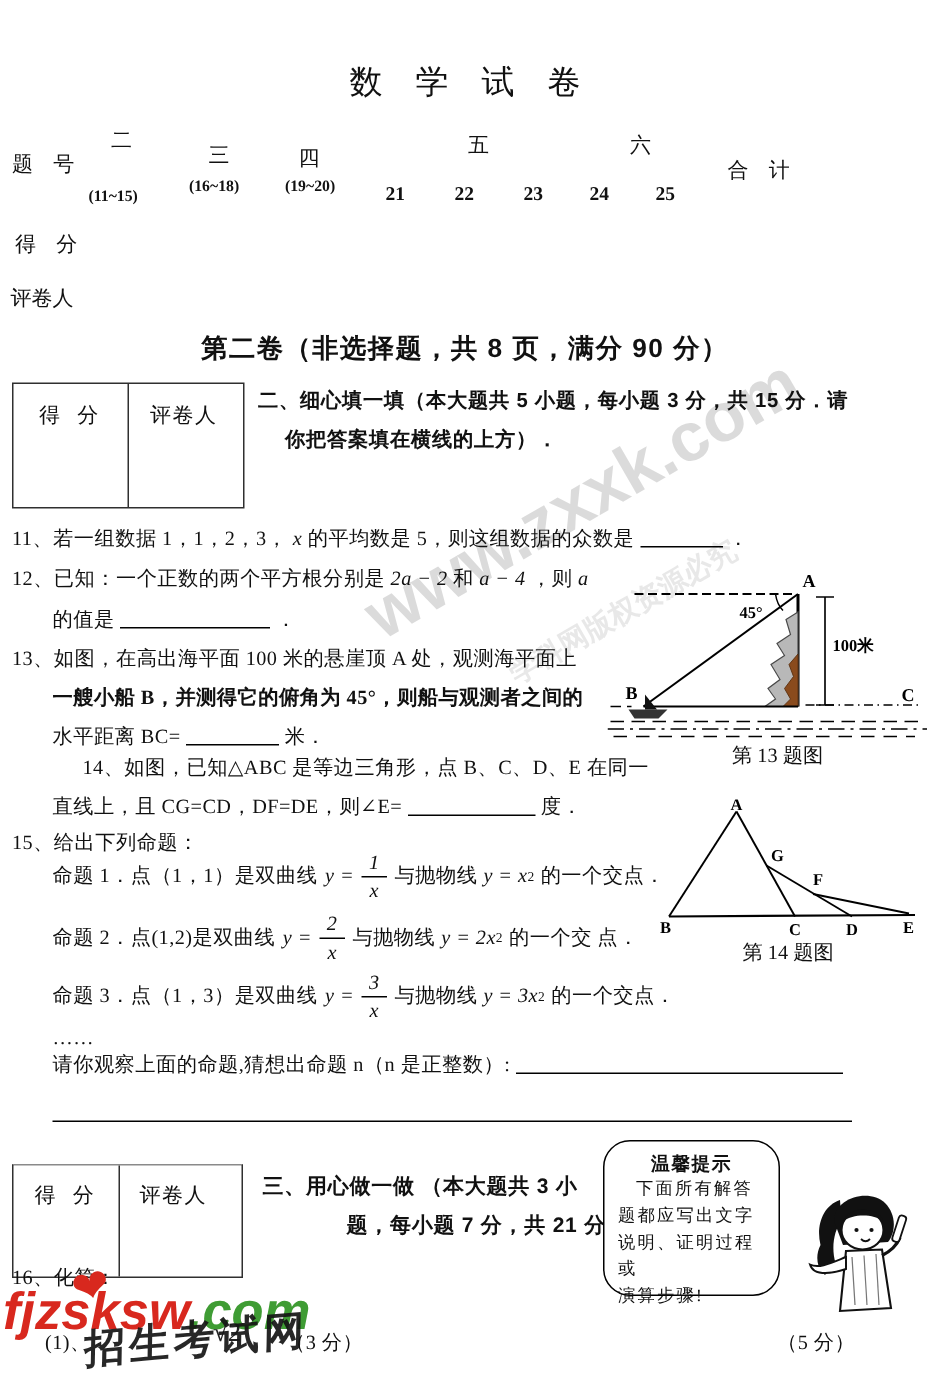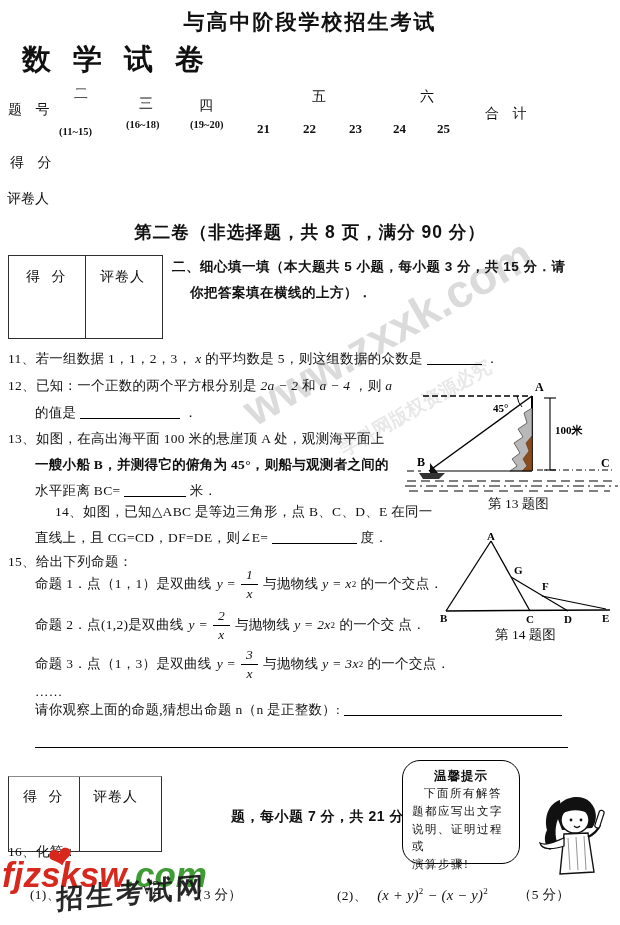--- a/index.html
+++ b/index.html
@@ -1,21 +1,21 @@
 <!DOCTYPE html>
 <html><head>
 <meta charset="utf-8">
 <style>
   html,body{margin:0;padding:0;background:#fff;}
   .page{position:relative;width:620px;height:925px;background:#ffffff;overflow:hidden;
         font-family:"Liberation Serif","DejaVu Serif",serif;color:#111;}
   .abs{position:absolute;white-space:nowrap;}
   .sansb{font-family:"Liberation Sans","DejaVu Sans",sans-serif;font-weight:bold;}
   .title1{font-size:21px;font-weight:bold;width:620px;text-align:center;letter-spacing:2px;}
-  .title2{font-size:29px;font-weight:bold;width:620px;letter-spacing:22px;text-indent:22px;}
+  .title2{font-size:22px;font-weight:normal;width:620px;text-align:center;letter-spacing:22px;text-indent:22px;}
   .tbl-label{font-size:14px;letter-spacing:5px;}
   .tbl-cn{font-size:14px;}
   .tbl-range{font-size:10.5px;font-weight:bold;}
   .tbl-num{font-size:13px;font-weight:bold;}
   .volume{font-size:17.5px;width:620px;text-align:center;letter-spacing:1px;}
   .scorebox{position:absolute;border:1.6px solid #2f2f2f;background:#fff;}
   .scorebox .divider{position:absolute;top:0;bottom:0;width:0;border-left:1.4px solid #2f2f2f;}
   .scorebox .cell-label{position:absolute;font-size:14px;letter-spacing:4px;}
   .instr{font-size:13.5px;letter-spacing:0.5px;}
   .q{font-size:13.5px;letter-spacing:0.3px;}
@@ -48,21 +48,20 @@
   svg text{font-family:"Liberation Serif","DejaVu Serif",serif;}
 </style>
 </head>
 <body>
 
 <div class="page">
 
   <div class="abs wm-diag" style="left:225px;top:305px;font-size:46px;">www.zxxk.com</div>
   <div class="abs wm-diag2" style="left:330px;top:395px;font-size:19px;">学科网版权资源必究</div>
 
-  <div class="abs title1" style="left:0;top:8px;">与高中阶段学校招生考试</div>
   <div class="abs title2" style="left:0;top:40px;">数学试卷</div>
 
   <div>
     <div class="abs tbl-label" style="left:8px;top:101px;">题 号</div>
     <div class="abs tbl-cn" style="left:74px;top:85px;">二</div>
     <div class="abs tbl-range" style="left:59px;top:126px;">(11~15)</div>
     <div class="abs tbl-cn" style="left:139px;top:95px;">三</div>
     <div class="abs tbl-range" style="left:126px;top:119px;">(16~18)</div>
     <div class="abs tbl-cn" style="left:199px;top:97px;">四</div>
     <div class="abs tbl-range" style="left:190px;top:119px;">(19~20)</div>
@@ -217,20 +216,21 @@
   </div>
 
   <div class="divline" style="left:35px;top:747px;width:533px;"></div>
 
   <div class="scorebox" style="left:8px;top:776px;width:152px;height:74px;border-top-color:#8a8a8a;">
     <div class="divider" style="left:70px;"></div>
     <div class="cell-label" style="left:14px;top:11px;">得 分</div>
     <div class="cell-label" style="left:84px;top:11px;letter-spacing:1px;">评卷人</div>
   </div>
 
+  <div class="abs instr sansb" style="left:175px;top:782px;font-size:14px;">三、用心做一做 （本大题共 3 小</div>
   <div class="abs instr sansb" style="left:193px;top:808px;font-size:14px;margin-left:38px;">题，每小题 7 分，共 21 分）．</div>
 
   <div class="tipbox" style="left:402px;top:760px;width:118px;height:104px;">
     <div class="tip-title">温馨提示</div>
     <div class="tip-line" style="text-indent:12px;">下面所有解答</div>
     <div class="tip-line">题都应写出文字</div>
     <div class="tip-line">说明、证明过程或</div>
     <div class="tip-line">演算步骤!</div>
   </div>
 
@@ -257,19 +257,15 @@
     <span class="site-red">fjzsksw</span><span class="site-green">.com</span>
   </div>
   <div class="abs heart" style="left:48px;top:840px;">❤</div>
 
   <div class="abs radfrag" style="left:142px;top:878px;">√2</div>
   <div class="abs stamp" style="left:56px;top:875px;">招生考试网</div>
 
   <div class="abs q" style="left:30px;top:886px;">(1)、</div>
   <div class="abs q" style="left:190px;top:886px;">（3 分）</div>
 
-  <div class="abs q" style="left:337px;top:886px;">
-    <span>(2)、</span>
-    <i class="mi" style="font-size:14.5px;margin-left:6px;">(x + y)</i><span class="msup">2</span><i class="mi" style="font-size:14.5px;"> − (x − y)</i><span class="msup">2</span>
-  </div>
   <div class="abs q" style="left:518px;top:886px;">（5 分）</div>
 
 </div>
 
 </body></html>

